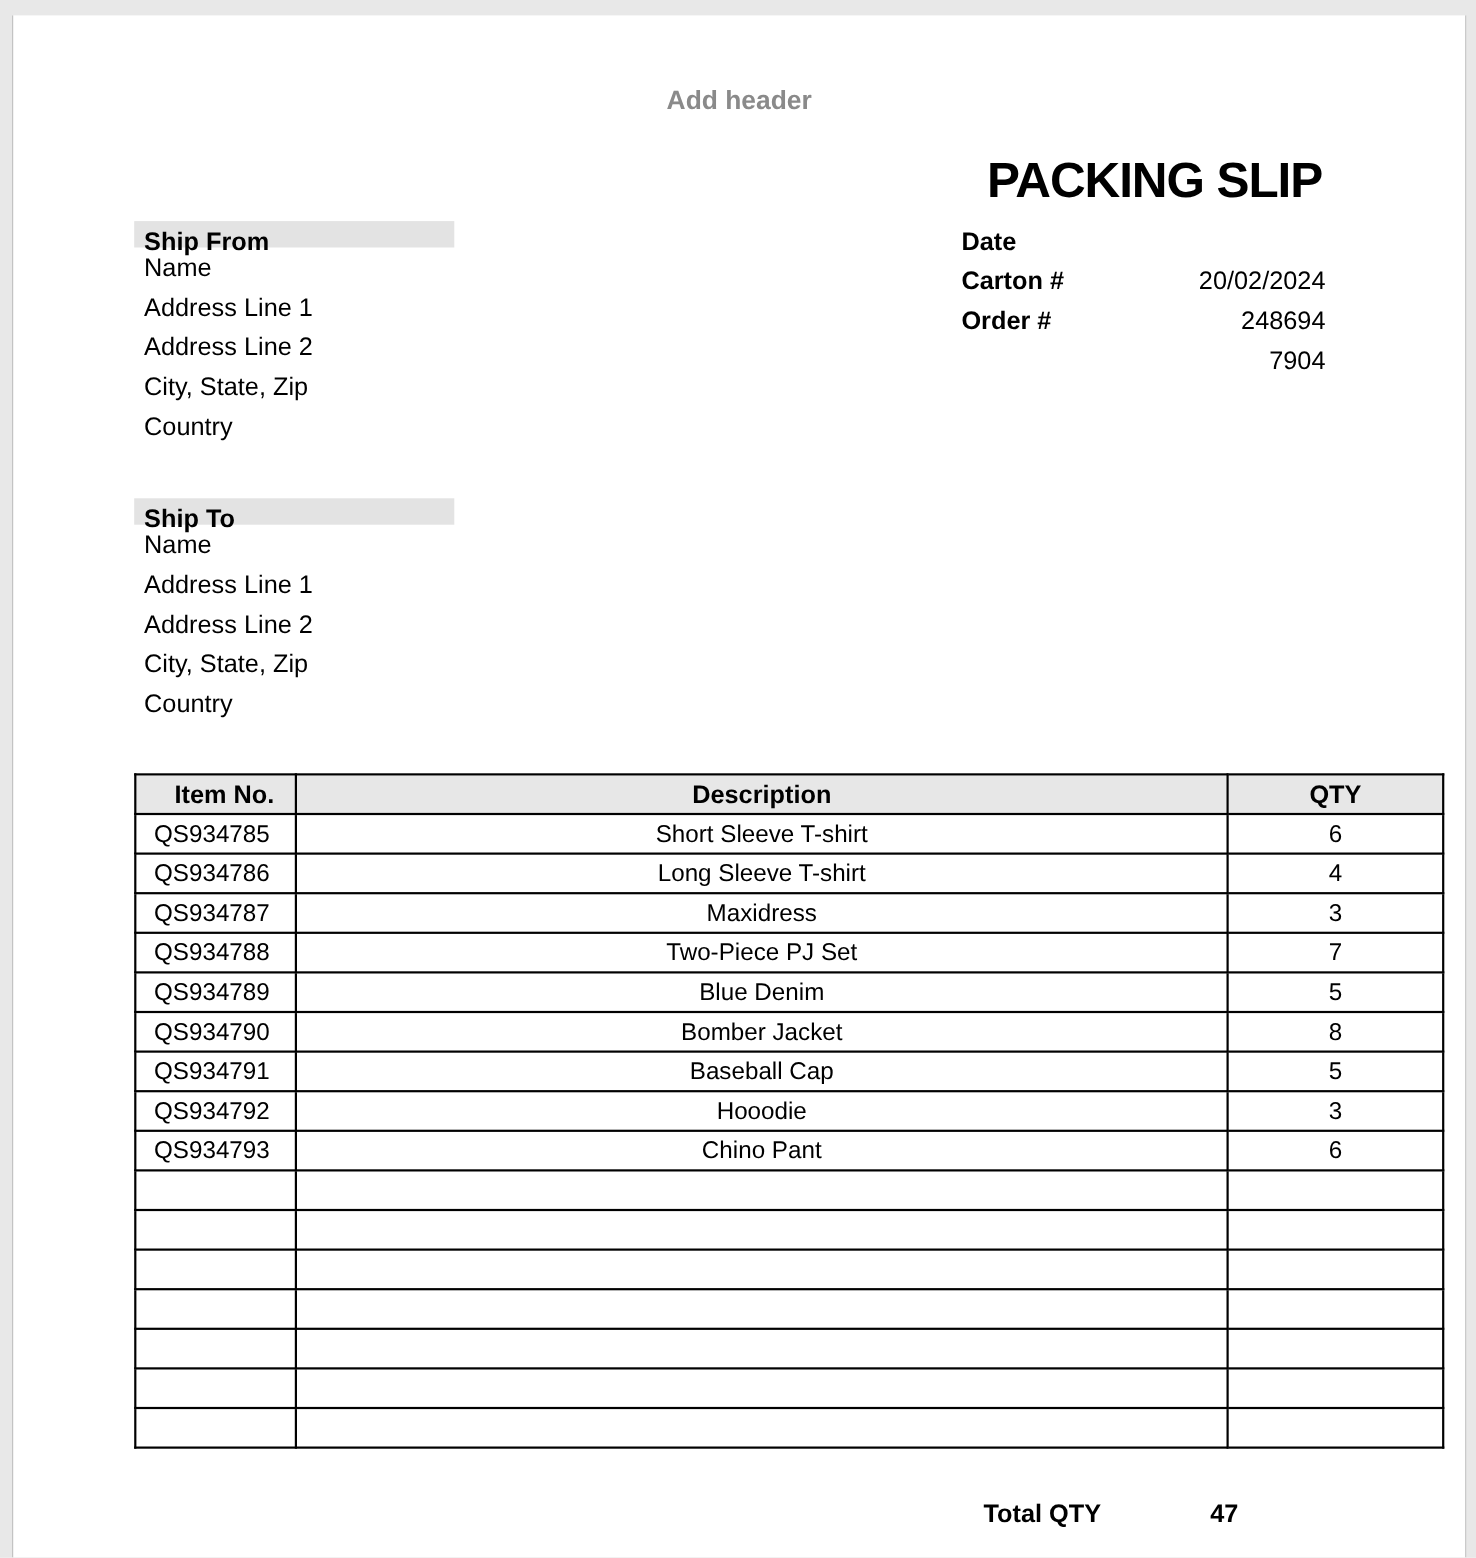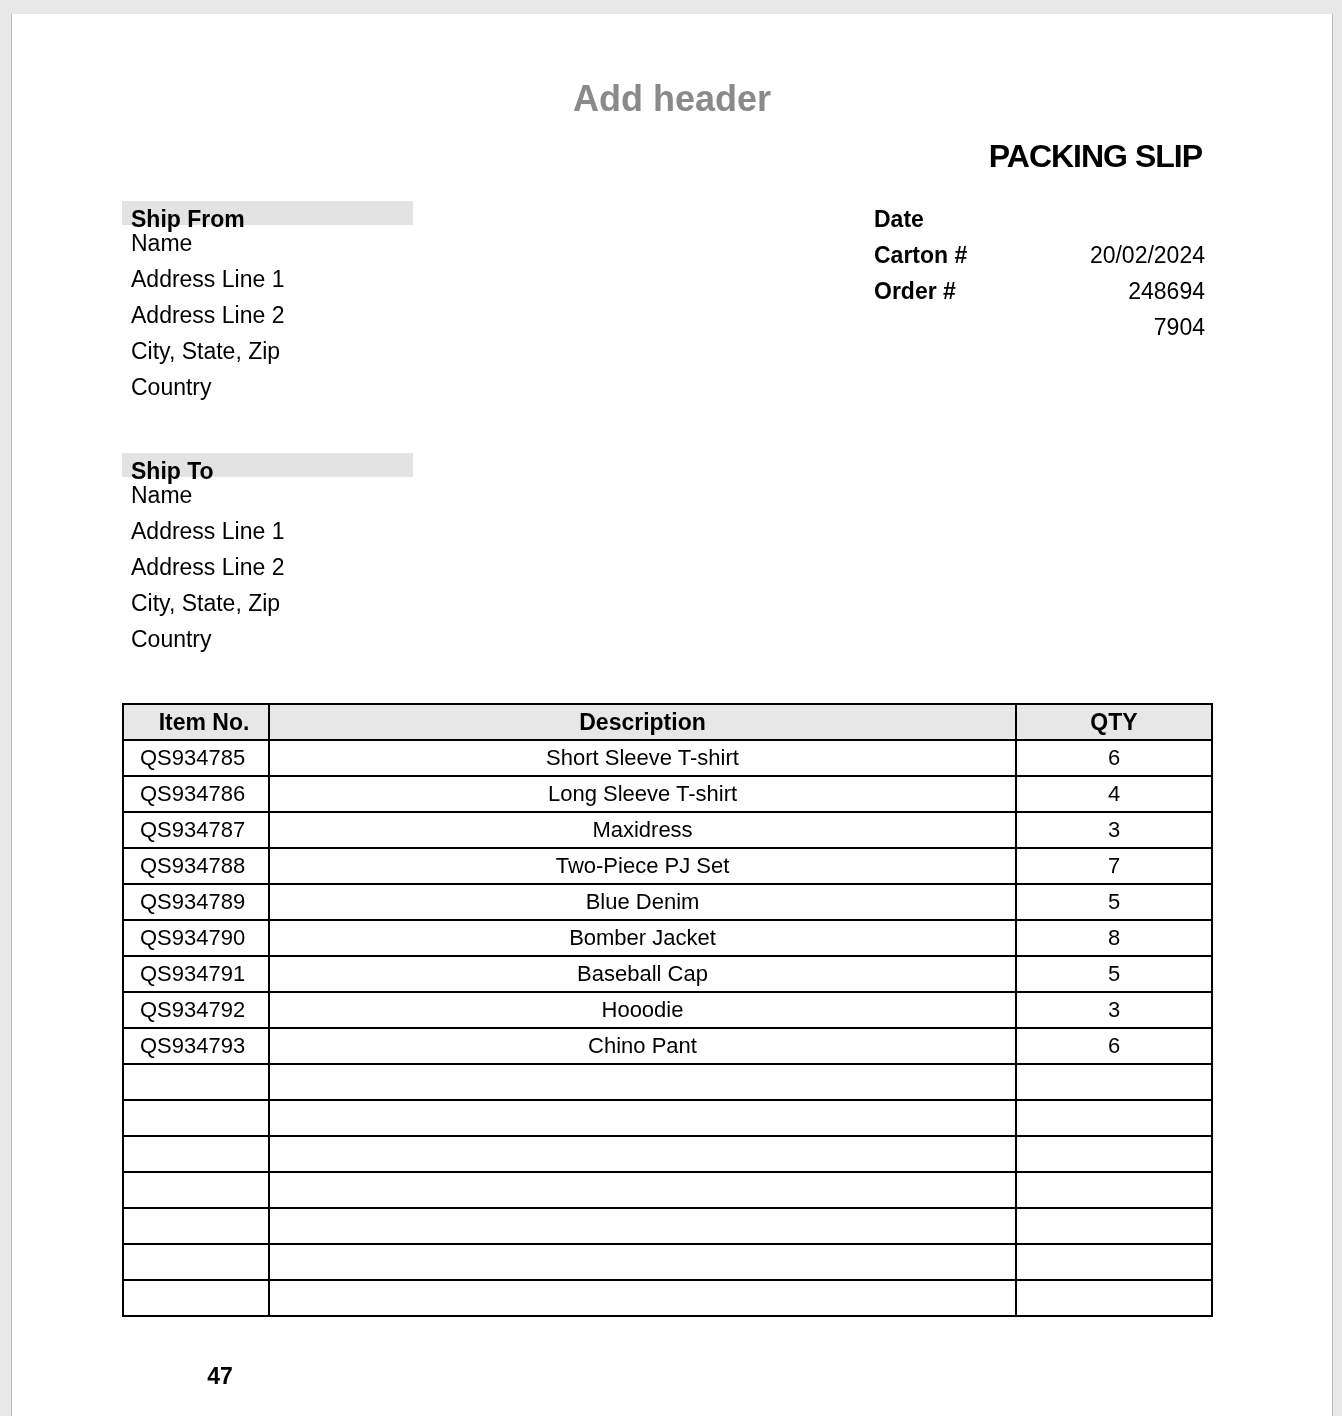--- a/index.html
+++ b/index.html
@@ -24,27 +24,27 @@
     position: absolute;
     left: 11px; top: 14px;
     width: 1322px; height: 1402px;
     background: var(--paper-bg);
     border-left: 1px solid var(--page-edge);
     border-right: 1px solid var(--page-edge);
   }
   .add-header {
     position: absolute; top: 64px; left: 0; right: 0;
     text-align: center;
-    font-size: 36px; font-weight: 700;
+    font-size: 24px; font-weight: 700;
     color: var(--muted-text);
     cursor: pointer;
   }
   .title {
     position: absolute; top: 124px; right: 130px;
-    font-size: 32px; font-weight: 700;
+    font-size: 45px; font-weight: 700;
     letter-spacing: -1px;
     white-space: nowrap;
   }
   .ship-block {
     position: absolute; left: 110px; width: 291px;
     font-size: 23px;
   }
   .ship-from { top: 187px; }
   .ship-to   { top: 439px; }
   .section-label {
@@ -79,21 +79,21 @@
     height: 36px;
     overflow: hidden;
     white-space: nowrap;
   }
   table.items th {
     background: var(--table-header-bg);
     font-size: 23px; font-weight: 700;
     text-align: center;
   }
   th.col-item, td.col-item { width: 146px; text-align: left; padding-left: 16px; }
-  th.col-desc, td.col-desc { width: 747px; text-align: center; }
+  th.col-desc, td.col-desc { width: 847px; text-align: center; }
   th.col-qty,  td.col-qty  { width: 196px; text-align: center; }
   .totals {
     position: absolute; left: 110px; top: 1344px; width: 1089px;
     display: flex; font-size: 23px; font-weight: 700;
     height: 36px; line-height: 36px;
   }
   .total-label { width: 893px; text-align: right; padding-right: 14px; }
   .total-value { width: 196px; text-align: center; }
 </style>
 </head>
@@ -225,17 +225,18 @@
           </tr>
           <tr>
             <td class="col-item"></td>
             <td class="col-desc"></td>
             <td class="col-qty"></td>
           </tr>
         </tbody>
     </table>
 
     <div class="totals">
+      <span class="total-label">Total QTY</span>
       <span class="total-value">47</span>
     </div>
 
   </div>
 </div>
 
 </body></html>

